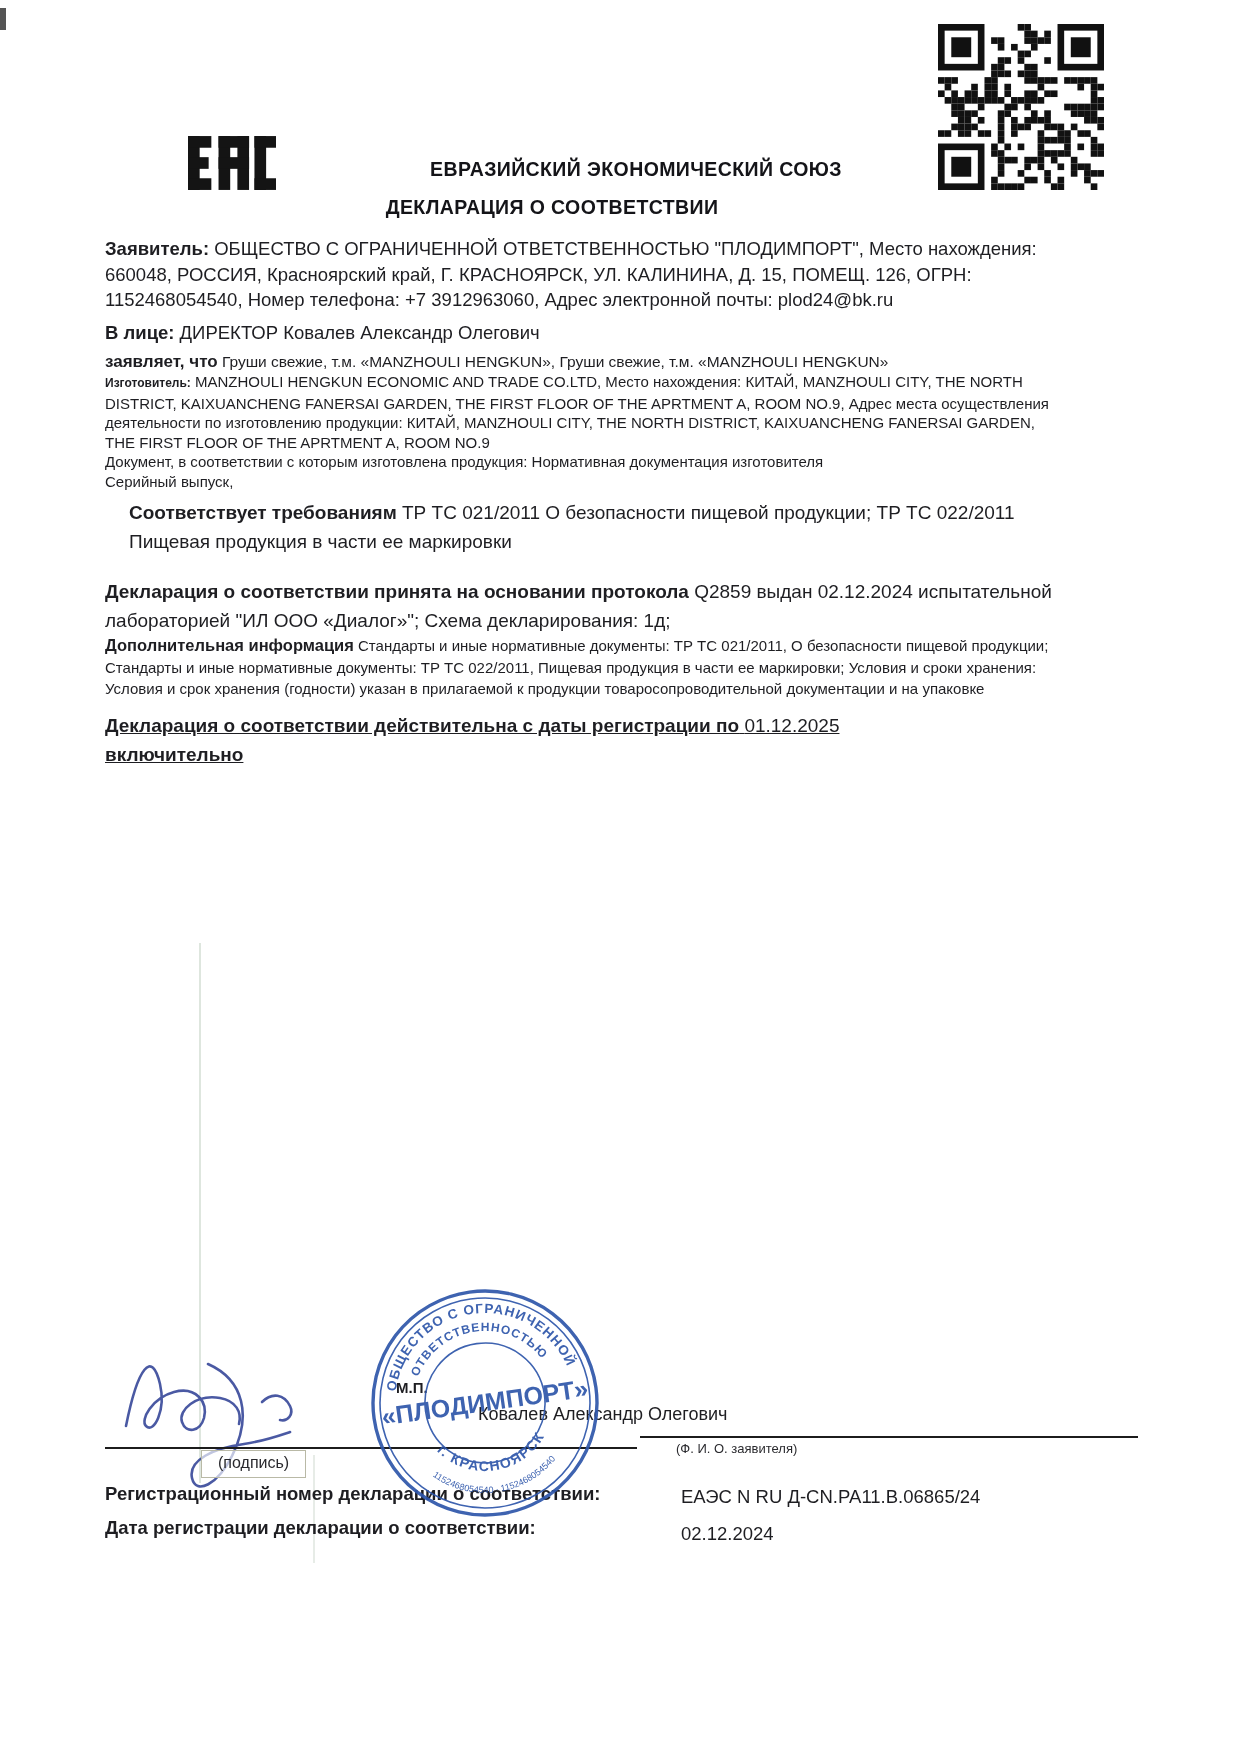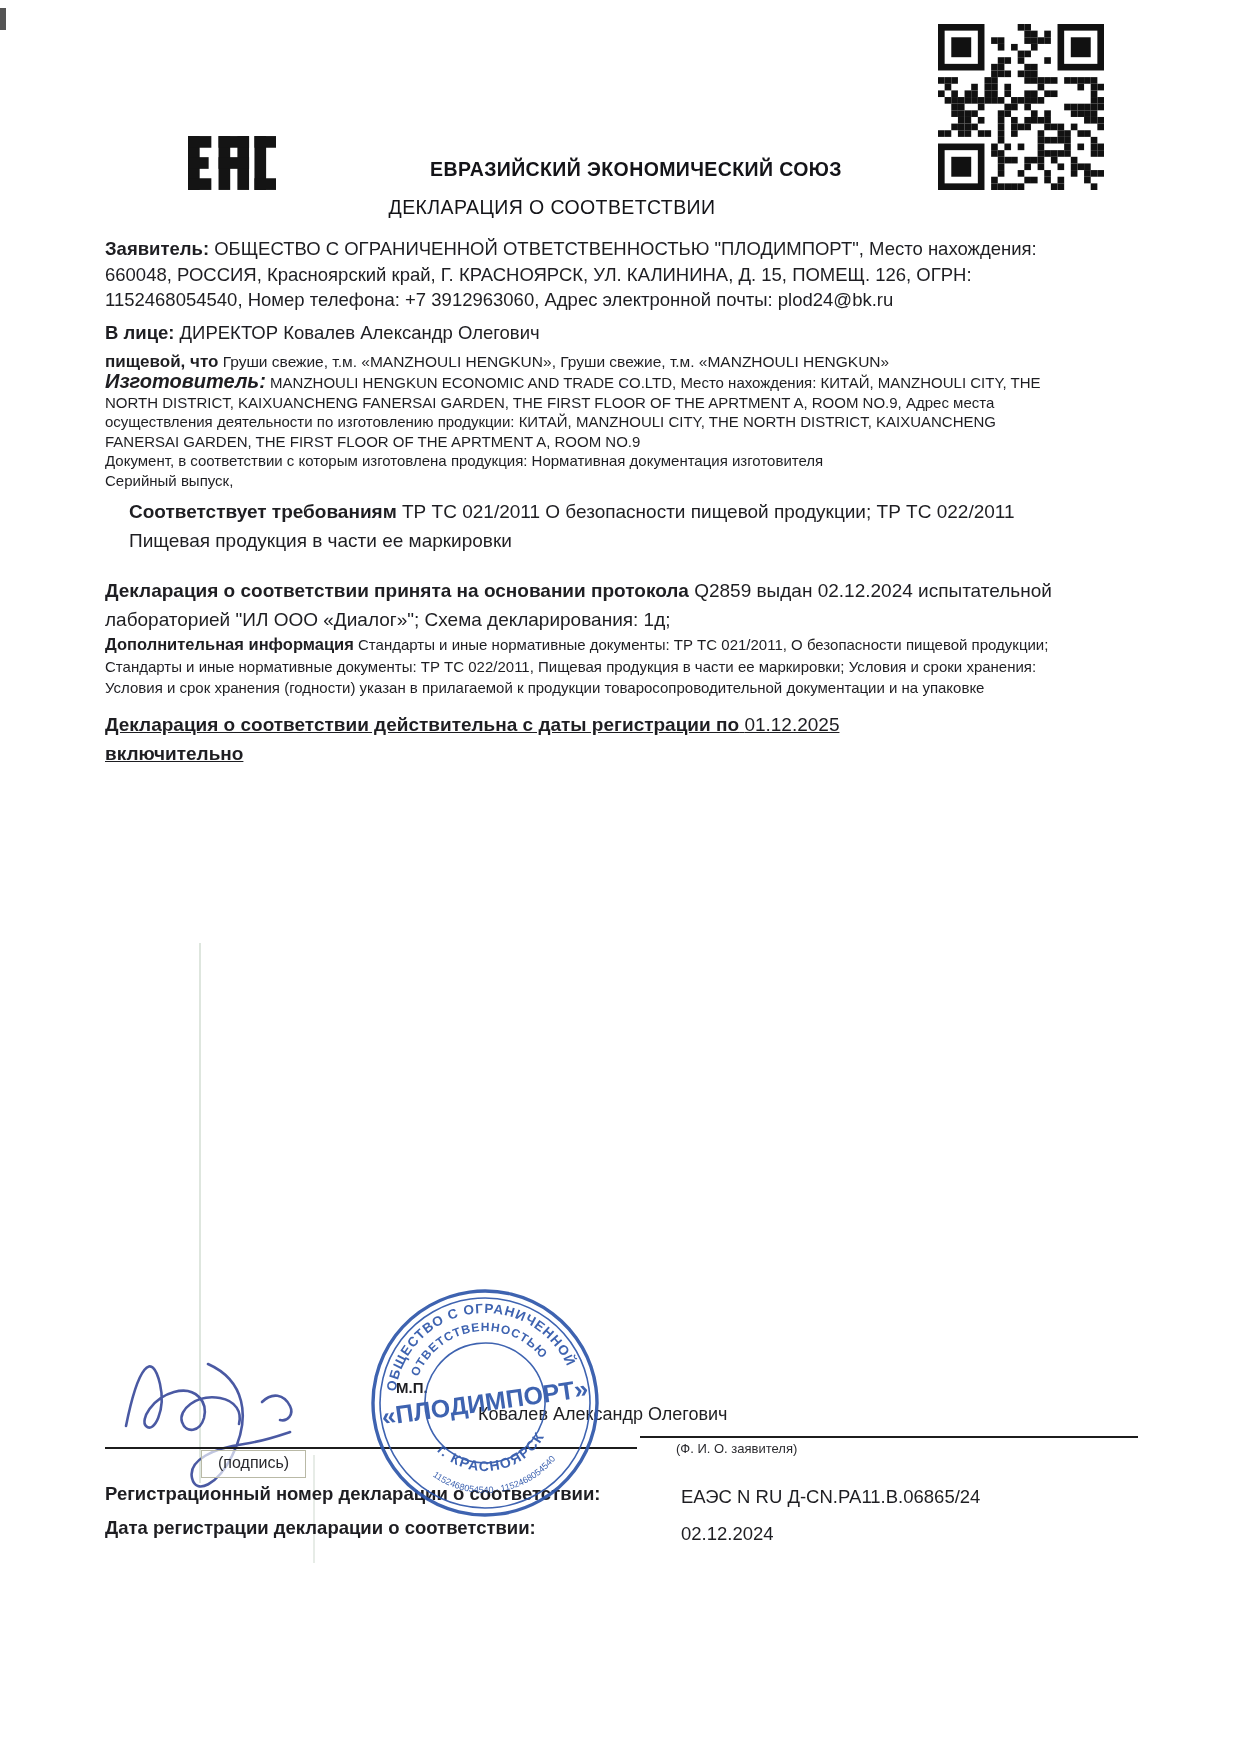--- a/index.html
+++ b/index.html
@@ -4,30 +4,30 @@
 <style>
   * { margin:0; padding:0; box-sizing:border-box; }
   html,body { background:#8f8f8f; }
   body { font-family:"Liberation Sans", sans-serif; }
   .page { position:relative; width:1240px; height:1754px; margin:0 auto; background:#ffffff; color:#1e1e22; overflow:hidden; }
 
   .eac-logo { position:absolute; left:188px; top:132px; }
   .qr { position:absolute; left:938px; top:24px; width:166px; height:166px; }
 
   .title1 { position:absolute; left:0; top:158px; width:1240px; text-align:center; font-weight:bold; font-size:19.5px; letter-spacing:.4px; color:#141418;padding-left:32px; }
-  .title2 { position:absolute; left:0; top:196px; width:1104px; text-align:center; font-weight:normal; font-size:19.5px; letter-spacing:.4px; color:#141418; }
+  .title2 { position:absolute; left:0; top:196px; width:1104px; text-align:center; font-weight:bold; font-size:19.5px; letter-spacing:.4px; color:#141418; }
 
   .docbody { position:absolute; left:105px; top:236px; width:948px; }
   .p-app   { font-size:18.5px; line-height:25.5px; margin-bottom:7px; }
   .p-face  { font-size:18.5px; line-height:25.5px; margin-bottom:7px; }
   .declare-block { margin-bottom:8px; }
   .l-declare { font-size:15.5px; line-height:20px; }
   .l-declare b { font-size:17px; }
   .l-manu, .l-doc, .l-codes, .l-serial { font-size:15px; line-height:19.5px; }
-  .l-manu b { font-size:20px;font-style:italic; }
+  .l-manu b { font-size:12px; }
   .p-comply { font-size:19px; line-height:28.5px; margin-bottom:22px;margin-left:24px; }
   .p-basis  { font-size:19px; line-height:28.5px; }
   .p-add    { font-size:15px;  line-height:21.5px; margin-bottom:11px; }
   .p-add b  { font-size:16.5px; }
   .p-valid  { font-size:19px; line-height:29px;text-decoration:underline; }
   .p-valid .blk { display:block; }
 
   .crease1 { position:absolute; left:199px; top:943px;  width:2px; height:540px; background:#c2d1c2; opacity:.55; }
   .crease2 { position:absolute; left:313px; top:1455px; width:2px; height:108px; background:#c9d4c9; opacity:.45; }
   .speck   { position:absolute; left:0; top:8px; width:6px; height:22px; background:#2a2a2a; opacity:.8; }
@@ -298,21 +298,21 @@
       <span>ОБЩЕСТВО С ОГРАНИЧЕННОЙ ОТВЕТСТВЕННОСТЬЮ "ПЛОДИМПОРТ", Место нахождения: 660048, РОССИЯ, Красноярский край, Г. КРАСНОЯРСК, УЛ. КАЛИНИНА, Д. 15, ПОМЕЩ. 126, ОГРН: 1152468054540, Номер телефона: +7 3912963060, Адрес электронной почты: plod24@bk.ru</span>
     </p>
 
     <p class="p-face">
       <b>В лице:</b>
       <span>ДИРЕКТОР Ковалев Александр Олегович</span>
     </p>
 
     <div class="declare-block">
       <div class="l-declare">
-        <b>пищевой, что</b>
+        <b>заявляет, что</b>
         <span>Груши свежие, т.м. «MANZHOULI HENGKUN», Груши свежие, т.м. «MANZHOULI HENGKUN»</span>
       </div>
       <div class="l-manu">
         <b>Изготовитель:</b>
         <span>MANZHOULI HENGKUN ECONOMIC AND TRADE CO.LTD, Место нахождения: КИТАЙ, MANZHOULI CITY, THE NORTH DISTRICT, KAIXUANCHENG FANERSAI GARDEN, THE FIRST FLOOR OF THE APRTMENT A, ROOM NO.9, Адрес места осуществления деятельности по изготовлению продукции: КИТАЙ, MANZHOULI CITY, THE NORTH DISTRICT, KAIXUANCHENG FANERSAI GARDEN, THE FIRST FLOOR OF THE APRTMENT A, ROOM NO.9</span>
       </div>
       <div class="l-doc">Документ, в соответствии с которым изготовлена продукция: Нормативная документация изготовителя</div>
       <div class="l-serial">Серийный выпуск,</div>
     </div>
 

